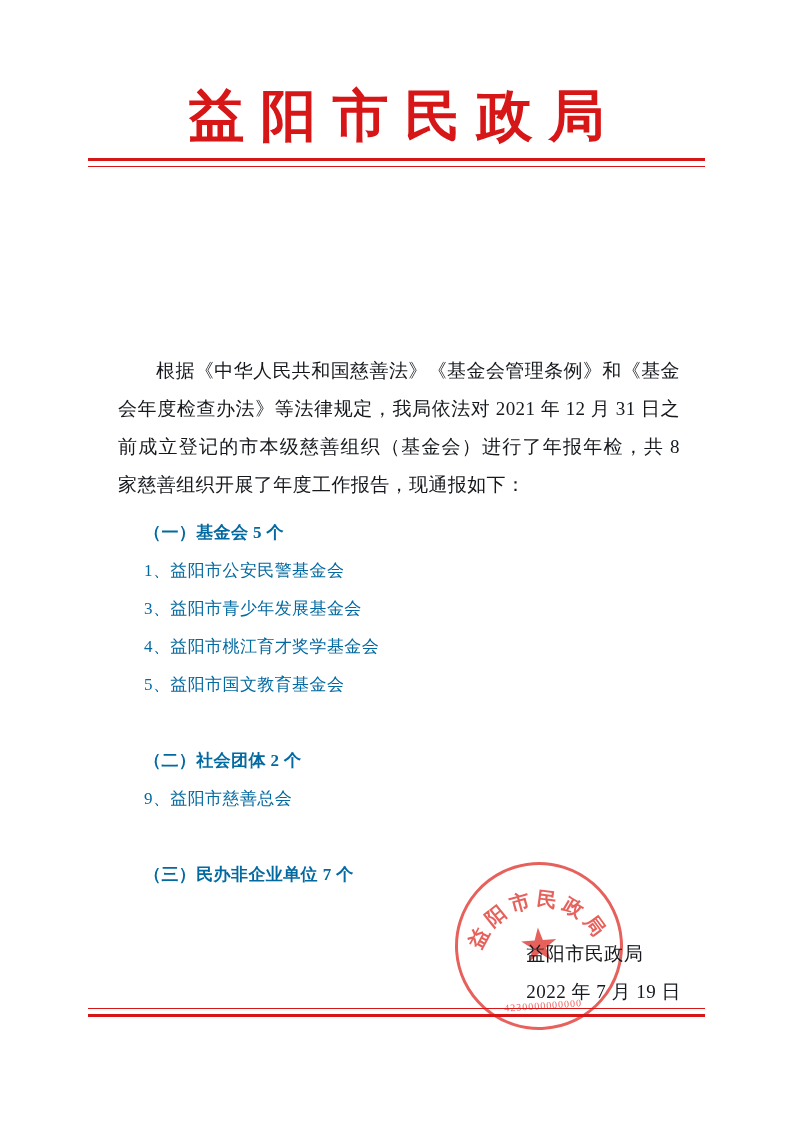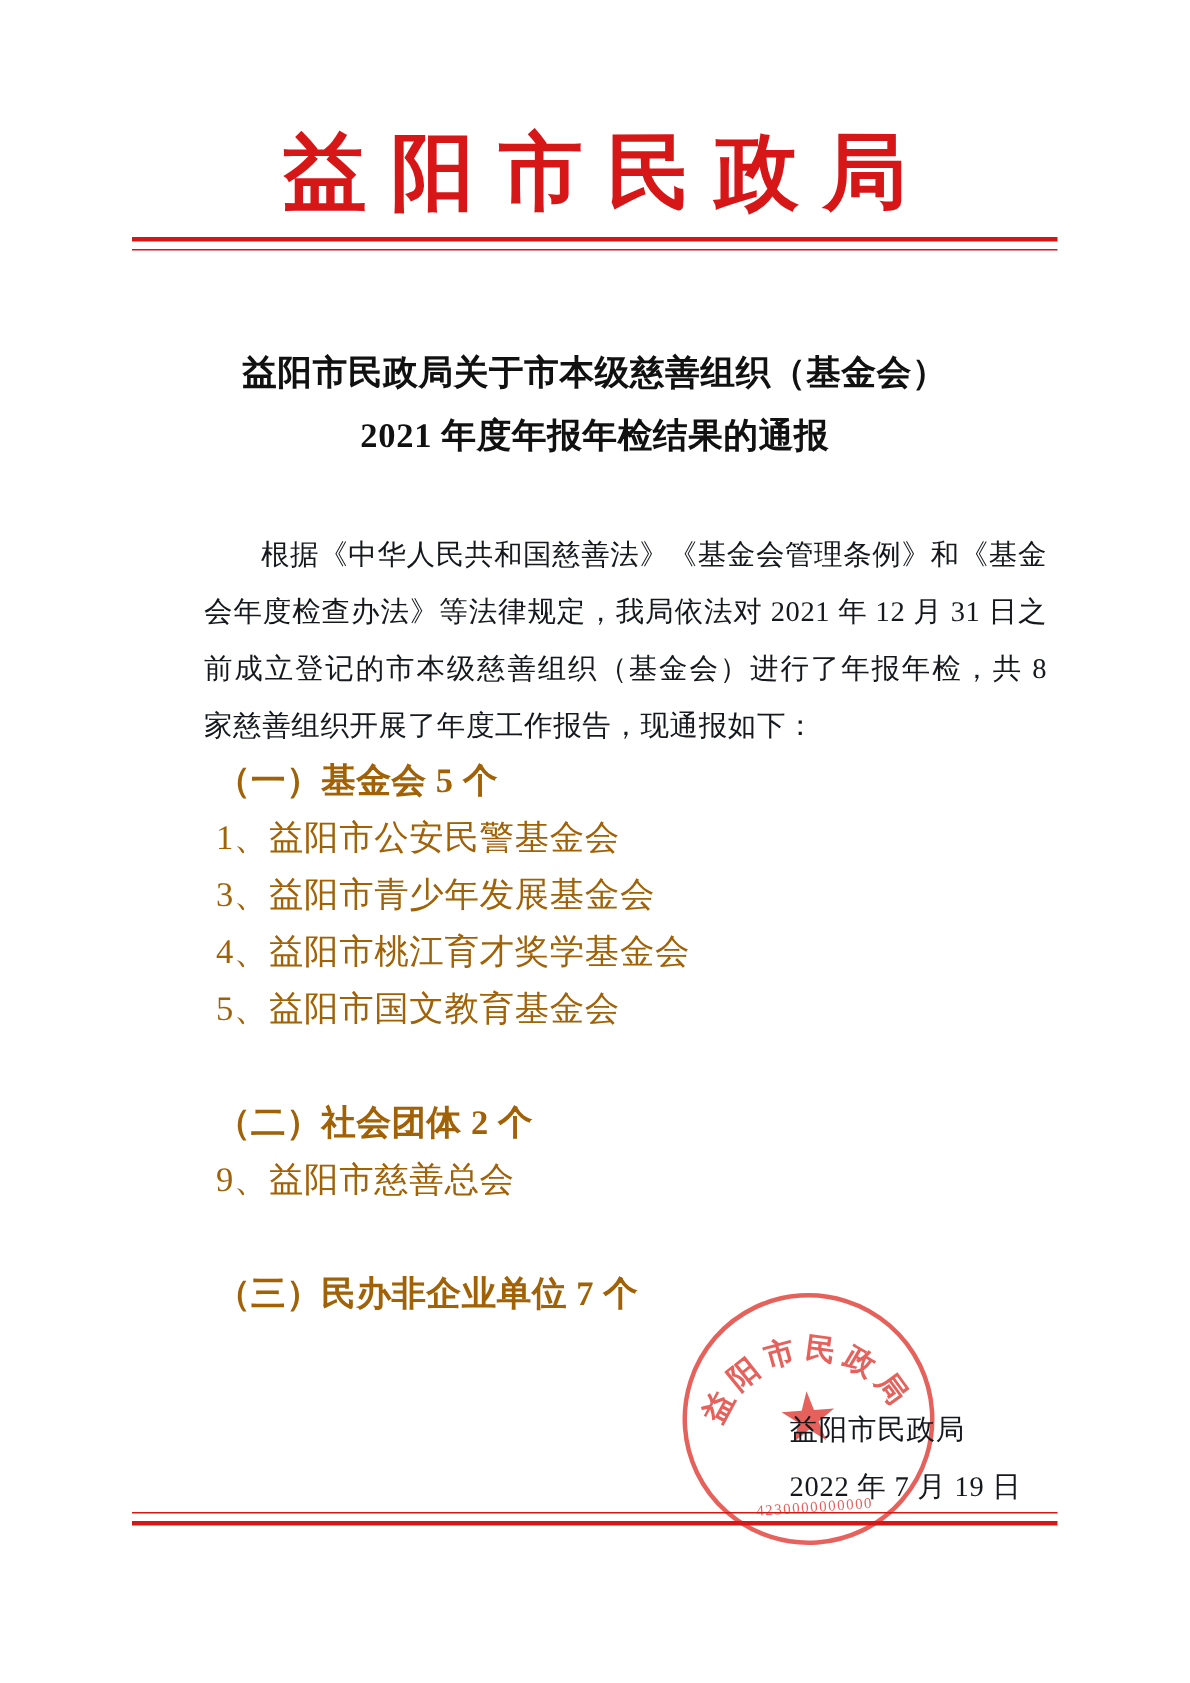--- a/index.html
+++ b/index.html
@@ -71,41 +71,42 @@
     letter-spacing: 0.5px;
   }
   .doc-title .line2 {
     display: block;
   }
 
   
   .body-text {
     position: absolute;
     top: 352px;
-    left: 136px;
+    left: 118px;
     width: 562px;
     font-size: 19px;
     line-height: 38px;
     color: #15181c;
     letter-spacing: 0.4px;
     text-align: justify;
   }
   .para {
     text-indent: 38px;
     margin: 0;
   }
 
   .list-block {
     position: absolute;
     left: 118px;
     width: 562px;
-    font-size: 23px;
+    font-size: 17px;
     line-height: 38px;
-    color: #a16207;
+    color: #0369a1;
     letter-spacing: 0.4px;
+    margin-top: 12px;
   }
   .section-head {
     font-weight: 700;
     text-indent: 26px;
     margin: 0;
   }
   .list-item {
     text-indent: 26px;
     margin: 0;
   }
@@ -196,24 +197,20 @@
 <body>
 
 <div class="page">
 
   <div class="letterhead">
     <div class="letterhead-title">益阳市民政局</div>
   </div>
   <div class="rule-top-thick"></div>
   <div class="rule-top-thin"></div>
 
-  <div class="doc-title">
-    <span class="line1">益阳市民政局关于市本级慈善组织（基金会）</span>
-    <span class="line2">2021 年度年报年检结果的通报</span>
-  </div>
 
   <div class="body-text">
     <p class="para">根据《中华人民共和国慈善法》《基金会管理条例》和《基金会年度检查办法》等法律规定，我局依法对 2021 年 12 月 31 日之前成立登记的市本级慈善组织（基金会）进行了年报年检，共 8 家慈善组织开展了年度工作报告，现通报如下：</p>
   </div>
 
   <div class="list-block" style="top:502px;">
     <p class="section-head">（一）基金会 5 个</p>
     <p class="list-item">1、益阳市公安民警基金会</p>
     <p class="list-item">3、益阳市青少年发展基金会</p>
     <p class="list-item">4、益阳市桃江育才奖学基金会</p>

